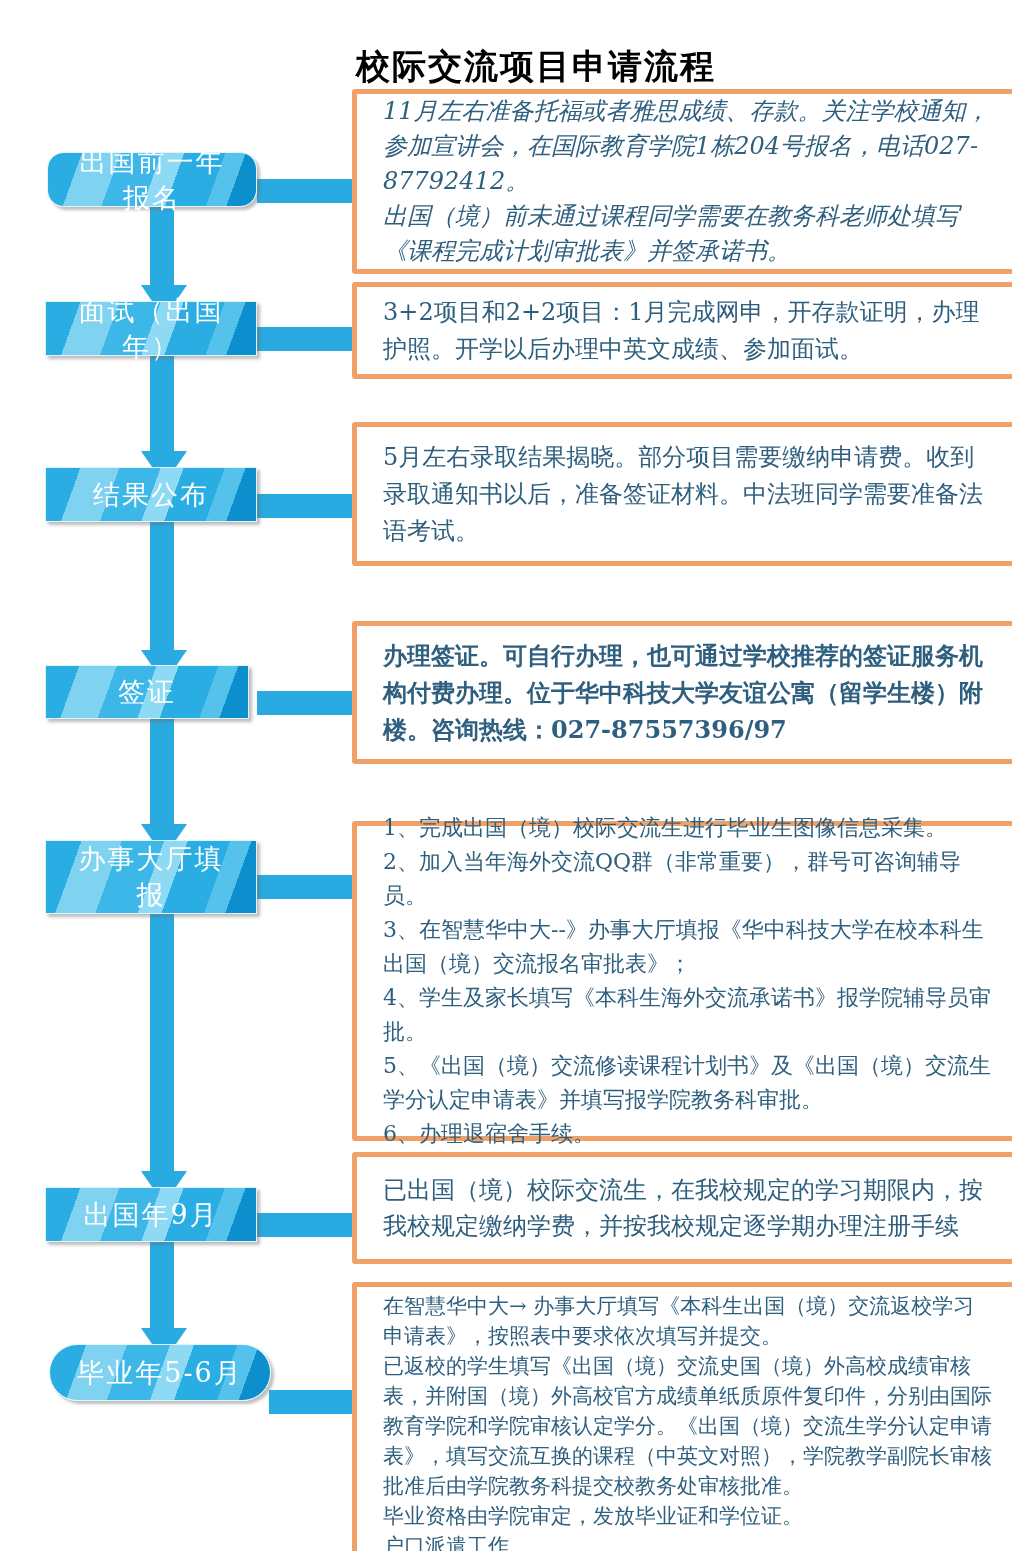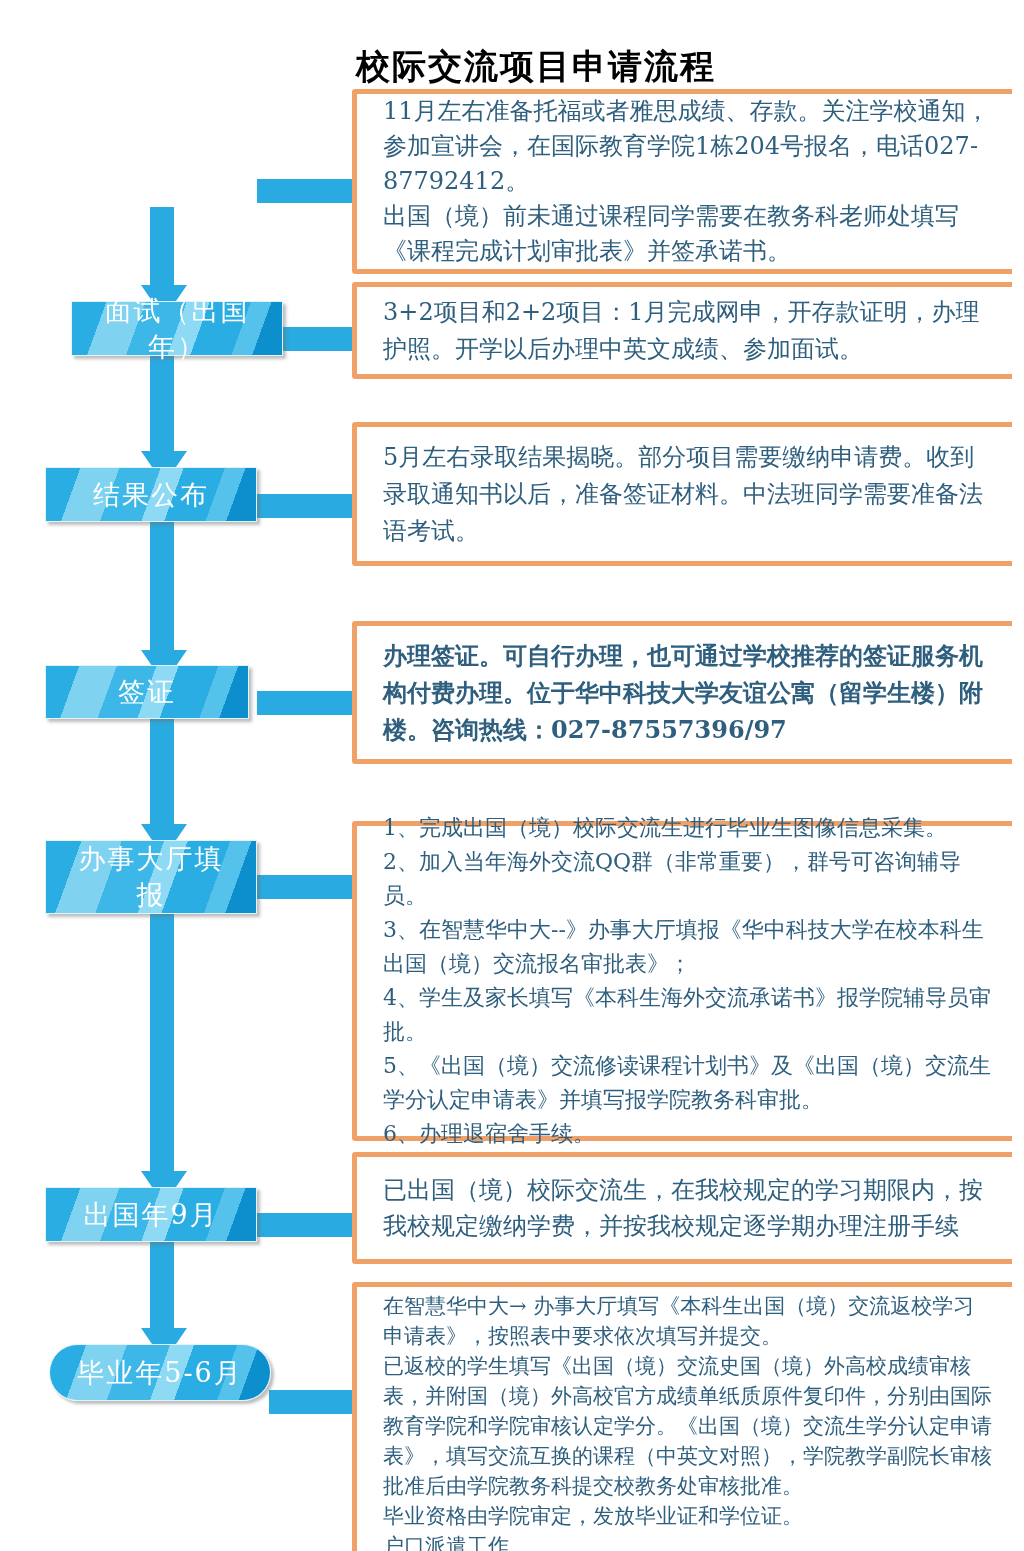--- a/index.html
+++ b/index.html
@@ -17,36 +17,36 @@
     position:absolute; display:flex; align-items:center; justify-content:center;
     color:#ffffff; font-size:27px; letter-spacing:2px; text-align:center;
     background:linear-gradient(110deg,
       #2aade3 0 15%, #7fd3f1 15% 32%, #3cb7e7 32% 50%, #8edaf4 50% 60%,
       #2aade3 60% 78%, #54c2ea 78% 87%, #0d8ecd 87% 100%);
     box-shadow:3px 3px 3px rgba(110,110,110,0.45);
     border:1px solid #dff4fc;
     z-index:3;
   }
   .n1 { left:23px;  top:128px;  width:210px; height:55px; border-radius:17px; }
-  .n2 { left:21px;  top:277px;  width:212px; height:55px;margin-left:26px; }
+  .n2 { left:21px;  top:277px;  width:212px; height:55px; }
   .n3 { left:21px;  top:443px;  width:212px; height:55px;justify-content:center; }
   .n4 { left:21px;  top:641px;  width:204px; height:54px; }
   .n5 { left:21px;  top:816px;  width:212px; height:74px; }
   .n6 { left:21px;  top:1163px; width:212px; height:55px; }
   .n7 { left:25px;  top:1320px; width:222px; height:57px; border-radius:29px; }
 
   
   .detail {
     position:absolute; left:328px; width:672px;
     border:5px solid #f0a168; border-radius:3px; background:#ffffff;
     color:#2e5f7e; display:flex; align-items:center;
     padding:4px 14px; white-space:pre-line; z-index:2;
   }
   .detail .txt { width:100%; }
-  .d1 { top:65px;   height:185px; font-size:24px; line-height:35px; }
+  .d1 { top:65px;   height:185px; font-size:24px; line-height:35px;font-style:italic; }
   .d2 { top:258px;  height:97px;  font-size:24px; line-height:37px; }
   .d3 { top:398px;  height:144px; font-size:24px; line-height:37px; }
   .d4 { top:597px;  height:143px; font-size:24px; line-height:37px;font-weight:bold; }
   .d5 { top:797px;  height:320px; font-size:22px; line-height:34px; }
   .d6 { top:1128px; height:112px; font-size:24px; line-height:36px; }
   .d7 { top:1258px; height:287px; font-size:21px; line-height:30px; }
 
   
   .hline { position:absolute; height:3px; background:#29abe2; z-index:1; }
   .h1 { top:155px;  left:233px; width:96px; }
@@ -77,20 +77,23 @@
   .a5 { top:1147px; }
   .a6 { top:1304px; }
 </style>
 </head>
 <body>
 
 <div class="canvas">
 
   <div class="page-title">校际交流项目申请流程</div>
 
+  <div class="node n1">
+    <span>出国前一年报名</span>
+  </div>
   <div class="node n2">
     <span>面试（出国年）</span>
   </div>
   <div class="node n3">
     <span>结果公布</span>
   </div>
   <div class="node n4">
     <span>签证</span>
   </div>
   <div class="node n5">

